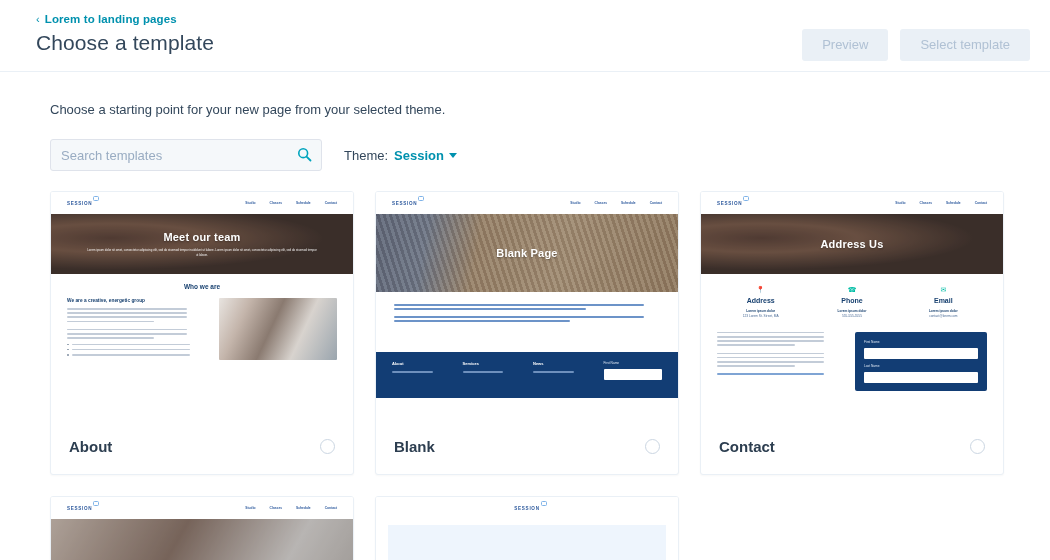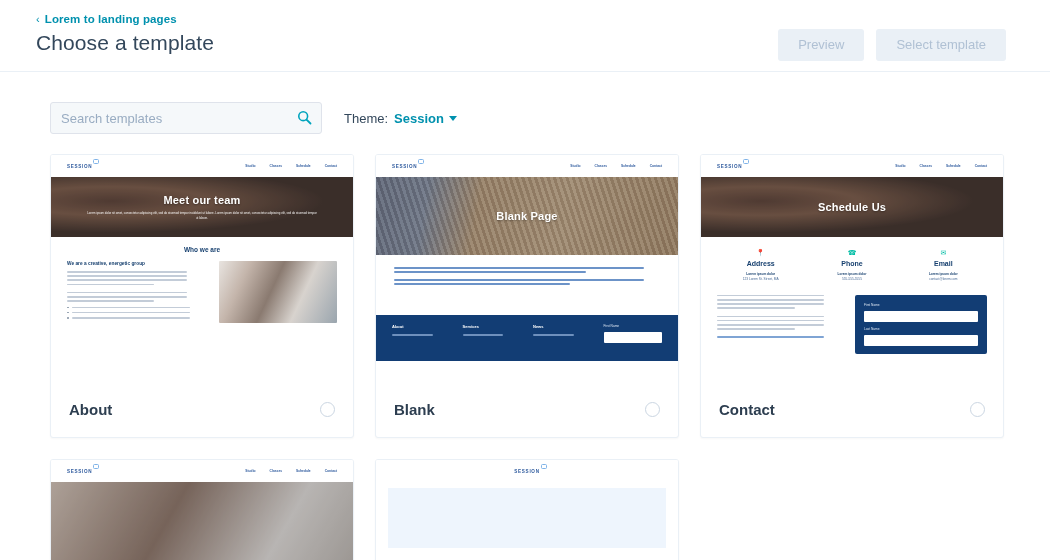--- a/index.html
+++ b/index.html
@@ -26,21 +26,21 @@
     letter-spacing:.1px; cursor:pointer;
     display:flex; align-items:center; gap:5px;
   }
   .back-chev{ font-size:11px; font-weight:normal; line-height:1; }
   .page-title{
     position:absolute; left:36px; top:31px;
     font-size:21px; font-weight:400; color:#33475b;
     letter-spacing:.1px;
   }
   .topbar-actions{
-    position:absolute; right:44px; top:29px;
+    position:absolute; right:20px; top:29px;
     display:flex; gap:12px;
   }
   .btn{
     border:none; border-radius:3px;
     font-size:13px; font-family:"Liberation Sans", sans-serif;
     padding:0 20px; height:32px; line-height:32px;
     background:#eaf0f6; color:#b0c1d4;
     cursor:default; white-space:nowrap;
   }
 
@@ -167,20 +167,21 @@
     <span>Lorem to landing pages</span>
   </div>
   <div class="page-title">Choose a template</div>
   <div class="topbar-actions">
     <button class="btn">Preview</button>
     <button class="btn">Select template</button>
   </div>
 </div>
 
 <div class="content">
+  <p class="section-sub">Choose a starting point for your new page from your selected theme.</p>
 
   <div class="filters">
     <div class="search-wrap">
       <input type="text" placeholder="Search templates" style="">
       <span class="search-icon">
         <svg width="15" height="15" viewBox="0 0 16 16">
             <circle cx="6.6" cy="6.6" r="4.7" fill="none" stroke="#00a4bd" stroke-width="1.7"></circle>
             <line x1="10.2" y1="10.2" x2="14.4" y2="14.4" stroke="#00a4bd" stroke-width="1.9" stroke-linecap="round"></line>
           </svg>
       </span>
@@ -312,21 +313,21 @@
               <span>SESSION</span><i class="bubble"></i>
             </div>
             <div class="mini-links">
               <span>Studio</span>
               <span>Classes</span>
               <span>Schedule</span>
               <span>Contact</span>
             </div>
           </div>
           <div class="hero img-desk">
-            <div class="hero-title">Schedule Us</div>
+            <div class="hero-title">Address Us</div>
           </div>
           <div class="contact-cols">
             <div class="ccol">
               <div class="cicon">📍</div>
               <div class="ctitle">Address</div>
               <div class="cline">Lorem ipsum dolor</div>
               <div class="cline sub">123 Lorem St. Street, MA</div>
             </div>
             <div class="ccol">
               <div class="cicon">☎</div>

